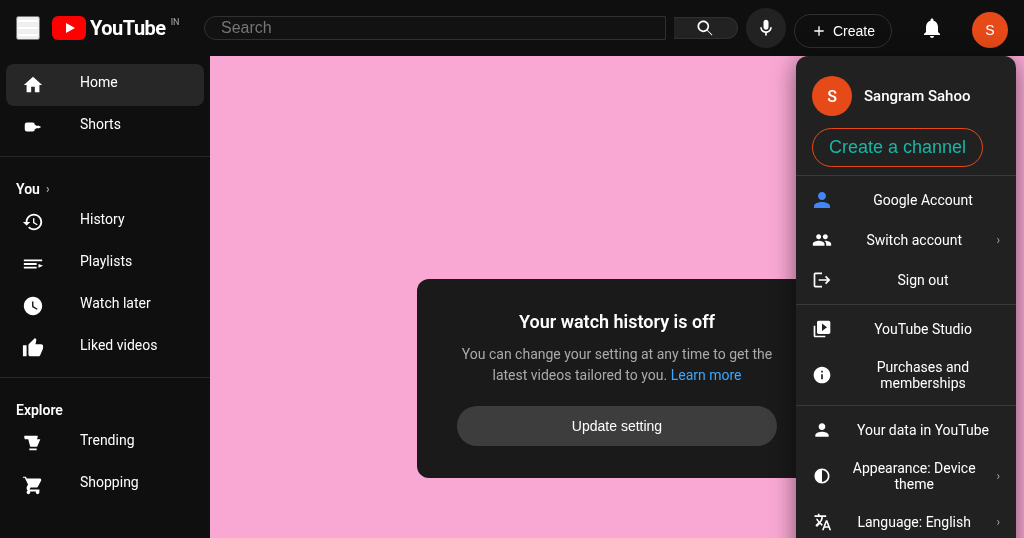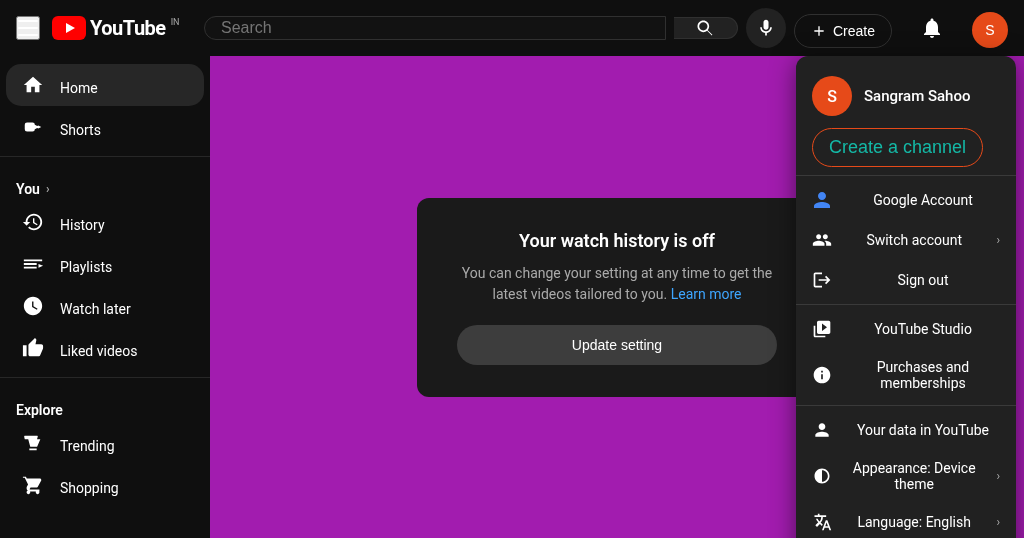--- a/index.html
+++ b/index.html
@@ -179,25 +179,25 @@
       flex-shrink: 0;
       background: #0f0f0f;
       overflow-y: auto;
       padding: 8px 0;
     }
     .sidebar::-webkit-scrollbar { width: 6px; }
     .sidebar::-webkit-scrollbar-thumb { background: #444; border-radius: 3px; }
 
     .sidebar-item {
       display: flex;
-      align-items: flex-end;
-      gap: 16px;
+      align-items: flex-start;
+      gap: 36px;
       padding: 10px 16px;
       cursor: pointer;
-      border-radius: 15px;
+      border-radius: 8px;
       margin: 0 6px;
     }
     .sidebar-item.active { background: #272727; }
     .sidebar-item svg { width: 22px; height: 22px; fill: #fff; flex-shrink: 0; }
     .sidebar-item-label { font-size: 14px; font-weight: 400; color: #fff; }
 
     .sidebar-section-title {
       padding: 16px 16px 4px;
       font-size: 14px;
       font-weight: 600;
@@ -210,24 +210,24 @@
     .sidebar-divider {
       height: 1px;
       background: #272727;
       margin: 8px 0;
     }
 
     
     .content {
       flex: 1;
       display: flex;
-      align-items: center;
+      align-items: flex-end;
       justify-content: center;
       padding: 60px 20px;
-      background: #a21caf;
+      background: #f9a8d4;
     }
 
     .watch-history-card {
       background: #1a1a1a;
       border-radius: 12px;
       padding: 32px 40px;
       max-width: 400px;
       width: 100%;
       text-align: center;
     }

